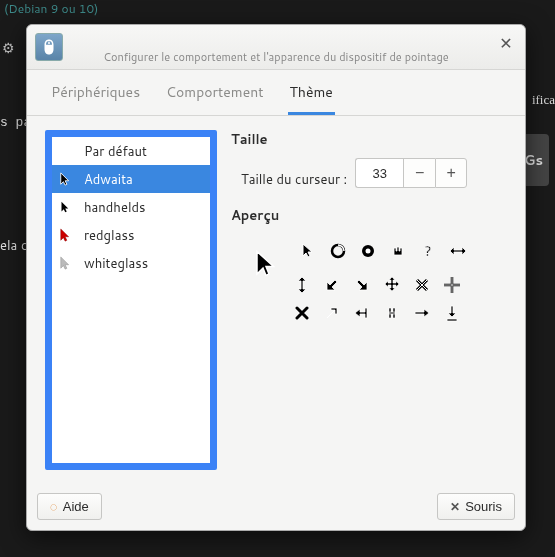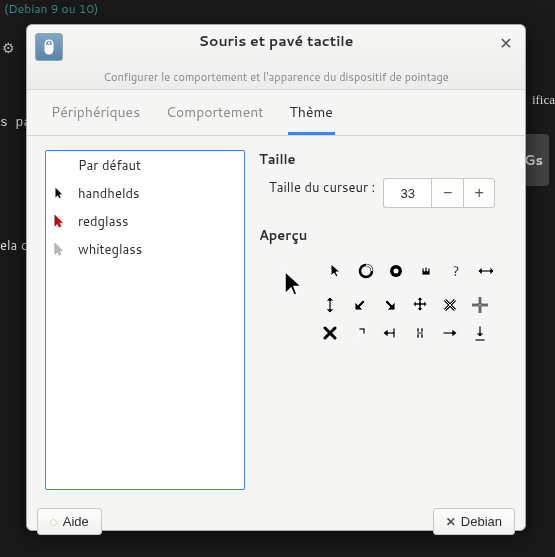--- a/index.html
+++ b/index.html
@@ -70,39 +70,39 @@
     border-bottom: 3px solid transparent;
     font-weight: 500;
   }
   .tab.active { color: #2c2c2c; border-bottom-color: #3a87e0; }
 
   .content {
     flex: 1; display: flex; gap: 14px;
     padding: 14px 18px 10px 18px;
   }
   .theme-list {
-    width: 200px; height: 340px;
+    width: 172px; height: 340px;
     background: #fff;
-    border: 1px solid #3b82f6;
+    border: 7px solid #3b82f6;
     border-radius: 2px;
     overflow-y: auto;
   }
   .theme-item {
     display: flex; align-items: center; gap: 10px;
     padding: 5px 8px 5px 6px;
     cursor: pointer;
     font-size: 13px;
     color: #2c2c2c;
   }
   .theme-item.selected { background: #3a87e0; color: #fff; }
   .cursor-thumb { width: 16px; height: 16px; display:inline-flex; align-items:center; justify-content:center; }
 
   .right-pane { flex: 1; }
   .section-title { font-weight: bold; font-size: 13px; margin-bottom: 10px; color: #2c2c2c; }
-  .size-row { display: flex; align-items: flex-start; gap: 8px; margin-left: 10px; margin-bottom: 18px; }
+  .size-row { display: flex; align-items: flex-end; gap: 8px; margin-left: 10px; margin-bottom: 18px; }
   .size-row label { font-size: 13px; color: #2c2c2c; }
   .spin-group { display: flex; }
   .spin-input {
     width: 48px; height: 30px;
     border: 1px solid #c6c6c4;
     border-right: none;
     border-radius: 3px 0 0 3px;
     text-align: center;
     font-size: 13px;
     background: #fff;
@@ -154,39 +154,46 @@
 <div class="bg-text-left2">ela c</div>
 
 <div class="dialog">
 
   <div class="titlebar">
     <div class="app-icon">
       <svg viewBox="0 0 24 24">
           <path fill="#fff" d="M12 2C8 2 6 5 6 9v6c0 4 2 7 6 7s6-3 6-7V9c0-4-2-7-6-7zm0 2c3 0 4 2 4 5H8c0-3 1-5 4-5zm-1 1v3h2V5h-2z"></path>
         </svg>
     </div>
-    <div class="title">Souris et pavé tactile</div>
     <div class="subtitle">Configurer le comportement et l'apparence du dispositif de pointage</div>
     <div class="close-btn">
       <span>✕</span>
     </div>
   </div>
 
   <div class="tabs">
     <div class="tab">Périphériques</div>
     <div class="tab">Comportement</div>
     <div class="tab active">Thème</div>
   </div>
 
   <div class="content">
 
     <div class="theme-list">
       <div class="theme-item">
         <span class="cursor-thumb"></span>
         <span>Par défaut</span>
+      </div>
+      <div class="theme-item selected">
+        <span class="cursor-thumb">
+          <svg width="14" height="14" viewBox="0 0 16 16">
+              <path d="M2 1l0 13 3-3 2 4 2-1-2-4 4 0z" fill="#000" stroke="#fff" stroke-width="1"></path>
+            </svg>
+        </span>
+        <span>Adwaita</span>
       </div>
       <div class="theme-item">
         <span class="cursor-thumb">
           <svg width="12" height="12" viewBox="0 0 16 16">
               <path d="M2 1l0 13 3-3 2 4 2-1-2-4 4 0z" fill="#000"></path>
             </svg>
         </span>
         <span>handhelds</span>
       </div>
       <div class="theme-item">
@@ -332,17 +339,17 @@
 
   </div>
 
   <div class="footer">
     <button class="btn">
       <span class="help-icon">◌</span>
       <span>Aide</span>
     </button>
     <button class="btn">
       <span class="close-x">✕</span>
-      <span>Debian</span>
+      <span>Souris</span>
     </button>
   </div>
 
 </div>
 
 </body></html>

